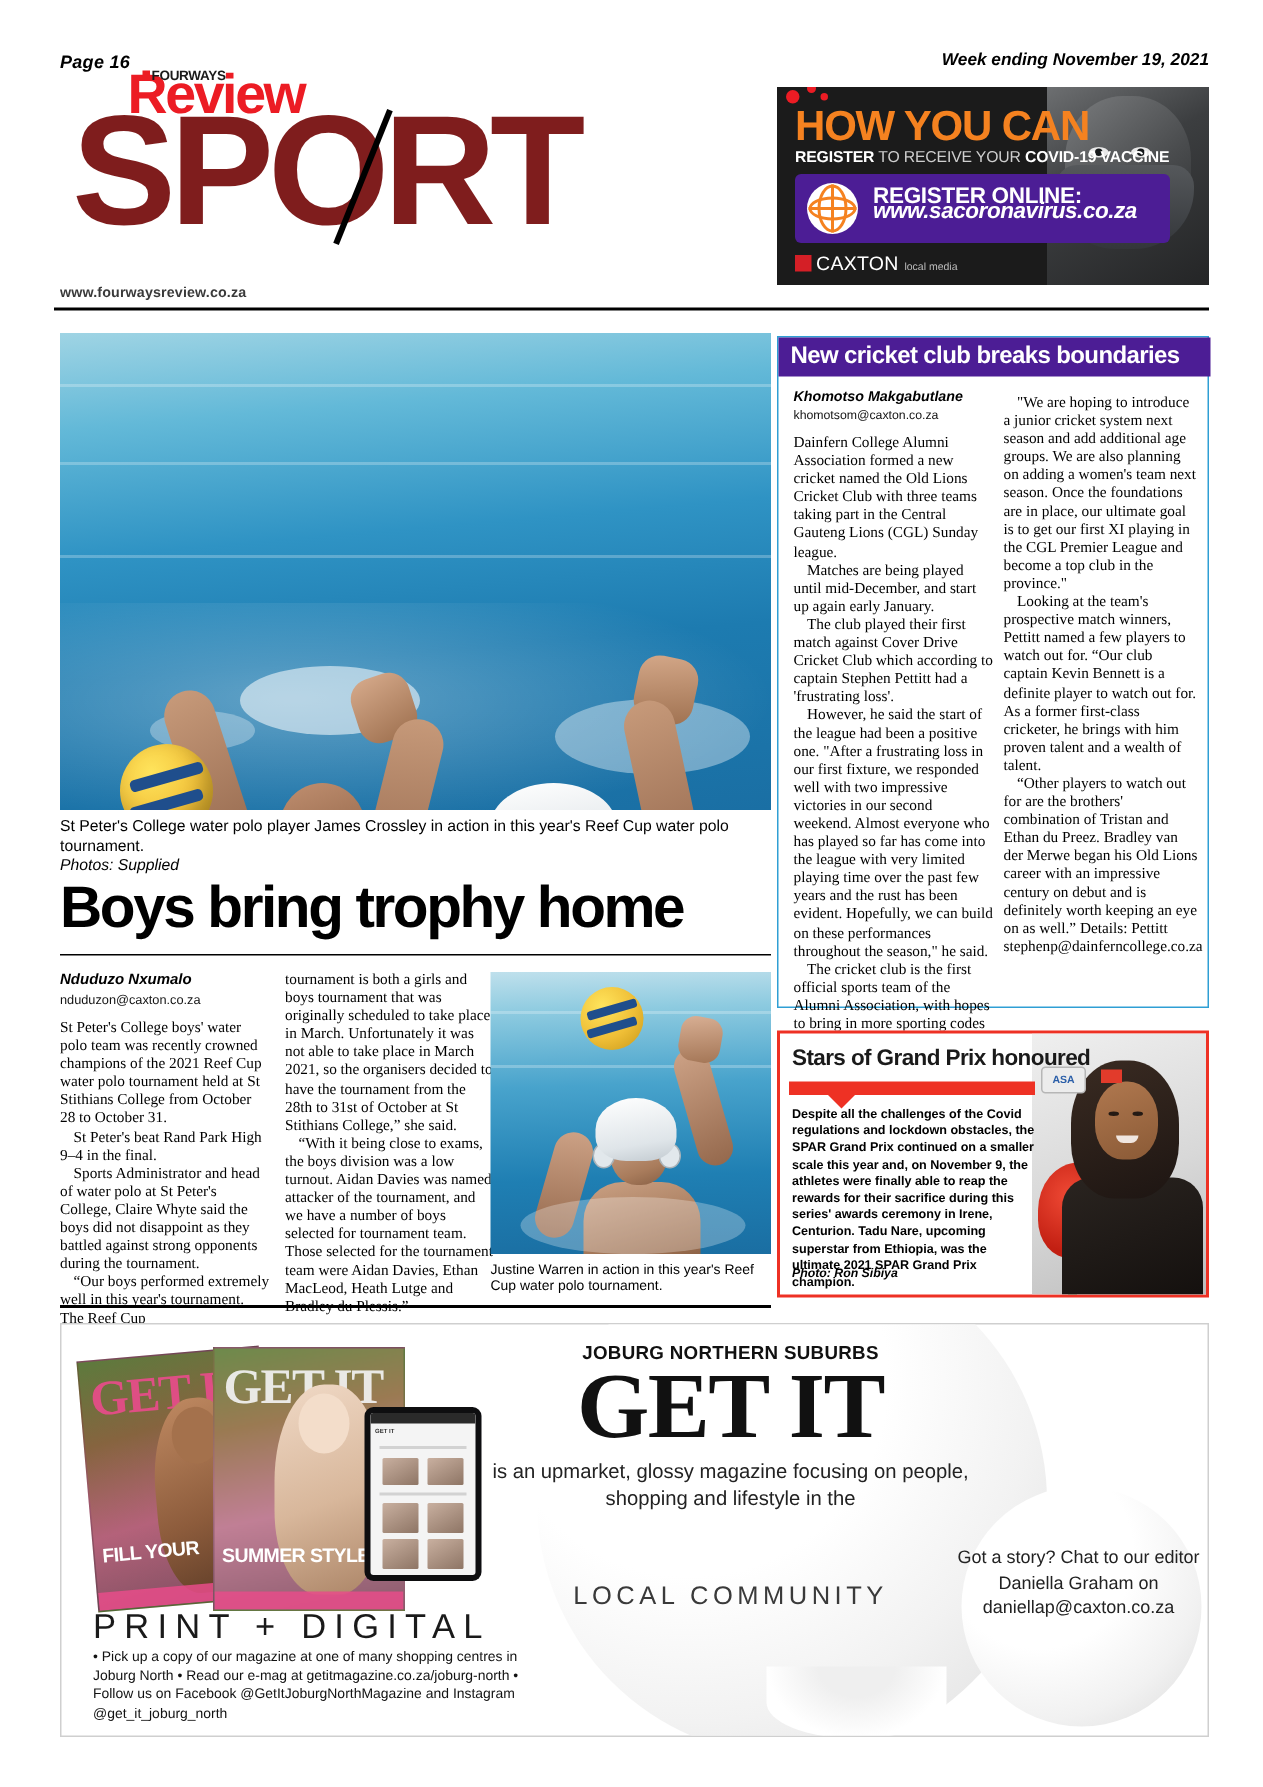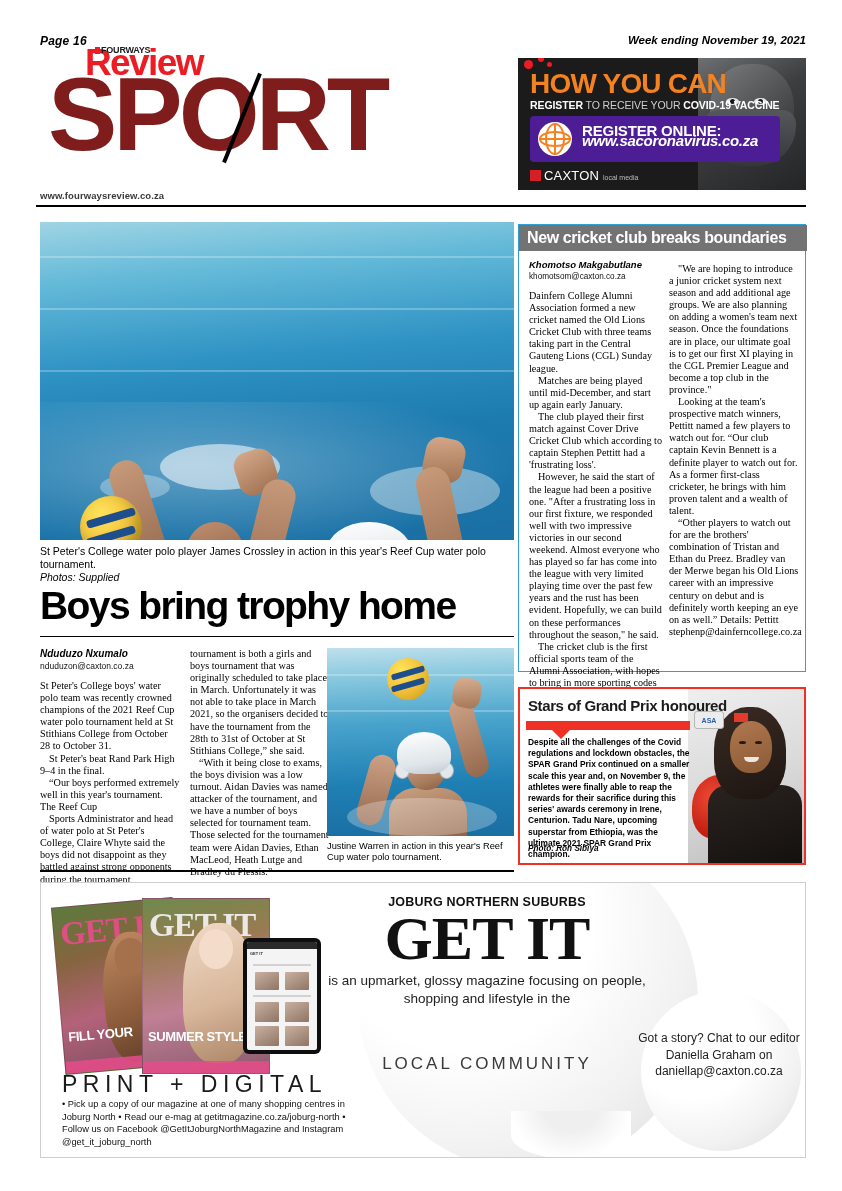--- a/index.html
+++ b/index.html
@@ -293,21 +293,21 @@
     position:absolute; left:40px; top:870px; width:474px; height:1.5px; background:#000;
   }
 
   
   .cricket-box {
     position:absolute; left:518px; top:224px; width:288px; height:448px;
     border:1.5px solid #2f9fd4;
   }
   .cricket-head {
     position:absolute; left:0; top:0; width:288px; height:26px;
-    background:#737373;
+    background:#4c1d95;
     text-align:center;
   }
   .cricket-head span {
     position:absolute; left:8px; top:4px;
     font-family:"Liberation Sans", sans-serif; font-weight:bold; font-size:16px;
     color:#fff; letter-spacing:-.4px;
   }
   .cc-byline-name {
     position:absolute; left:10px; top:34px;
     font-family:"Liberation Sans", sans-serif; font-weight:bold; font-style:italic;
@@ -592,22 +592,22 @@
 
   <div class="headline">Boys bring trophy home</div>
   <div class="rule-under-head"></div>
 
   <div class="col-a">
     <div class="byline-name">Nduduzo Nxumalo</div>
     <div class="byline-mail">nduduzon@caxton.co.za</div>
     <div class="body-col">
       <p class="first">St Peter's College boys' water polo team was recently crowned champions of the 2021 Reef Cup water polo tournament held at St Stithians College from October 28 to October 31.</p>
       <p>St Peter's beat Rand Park High 9–4 in the final.</p>
+      <p>Sports Administrator and head of water polo at St Peter's College, Claire Whyte said the boys did not disappoint as they battled against strong opponents during the tournament.</p>
       <p>“Our boys performed extremely well in this year's tournament. The Reef Cup</p>
-      <p>Sports Administrator and head of water polo at St Peter's College, Claire Whyte said the boys did not disappoint as they battled against strong opponents during the tournament.</p>
     </div>
   </div>
 
   <div class="col-b">
     <div class="body-col">
       <p class="first">tournament is both a girls and boys tournament that was originally scheduled to take place in March. Unfortunately it was not able to take place in March 2021, so the organisers decided to have the tournament from the 28th to 31st of October at St Stithians College,” she said.</p>
       <p>“With it being close to exams, the boys division was a low turnout. Aidan Davies was named attacker of the tournament, and we have a number of boys selected for tournament team. Those selected for the tournament team were Aidan Davies, Ethan MacLeod, Heath Lutge and Bradley du Plessis.”</p>
     </div>
   </div>
 

